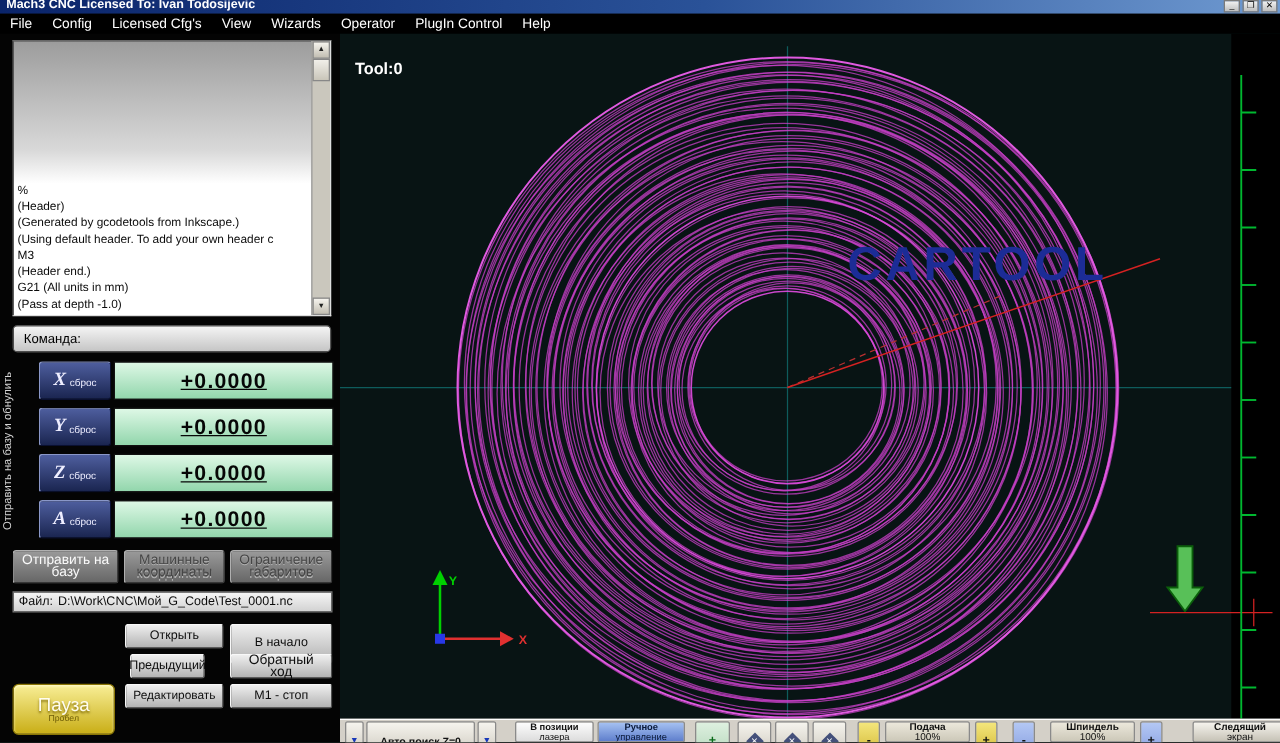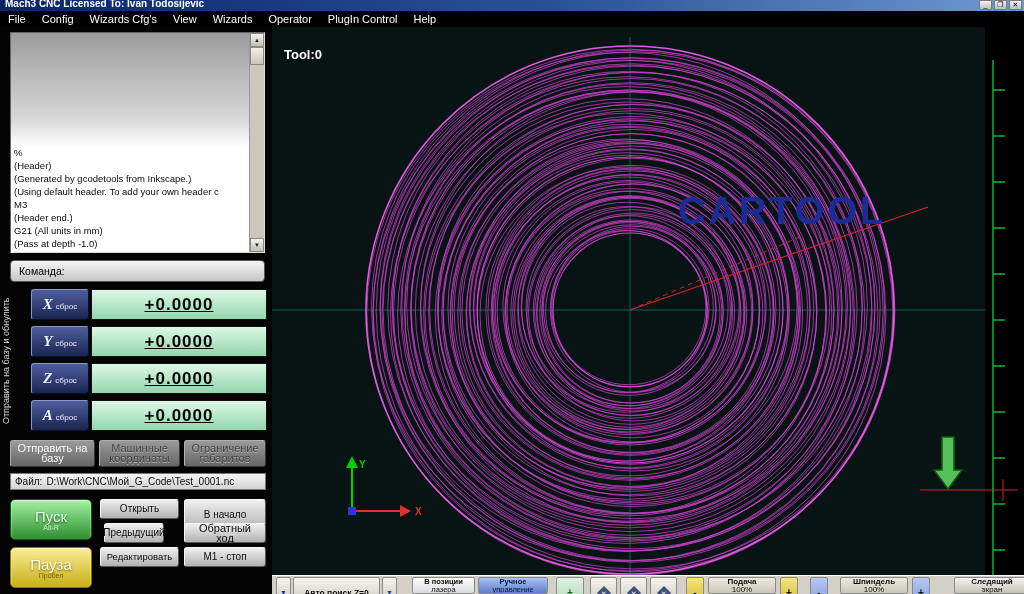--- a/index.html
+++ b/index.html
@@ -134,21 +134,21 @@
     <span class="winbtns">
       <span class="winbtn">_</span>
       <span class="winbtn">❐</span>
       <span class="winbtn">✕</span>
     </span>
   </div>
 
   <div class="menubar">
     <span class="menu-item">File</span>
     <span class="menu-item">Config</span>
-    <span class="menu-item">Wizards Cfg's</span>
+    <span class="menu-item">Licensed Cfg's</span>
     <span class="menu-item">View</span>
     <span class="menu-item">Wizards</span>
     <span class="menu-item">Operator</span>
     <span class="menu-item">PlugIn Control</span>
     <span class="menu-item">Help</span>
   </div>
 
   <div class="gcode-box">
     <div class="gcode-lines">
       <div>%</div>
@@ -210,24 +210,20 @@
   </div>
   <div class="util-btn" id="util-limits">
     <span>Ограничение габаритов</span>
   </div>
 
   <div class="file-field">
     <span class="file-label">Файл:</span>
     <span>D:\Work\CNC\Мой_G_Code\Test_0001.nc</span>
   </div>
 
-  <div class="big-btn" id="btn-start">
-    <span class="big-label">Пуск</span>
-    <span class="big-hint">Alt-R</span>
-  </div>
   <div class="t-btn" id="btn-open">
     <span>Открыть</span>
   </div>
   <div class="t-btn" id="btn-rewind">
     <span>В начало</span>
   </div>
   <div class="t-btn" id="btn-prev">
     <span>Предыдущий</span>
   </div>
   <div class="t-btn" id="btn-reverse">

